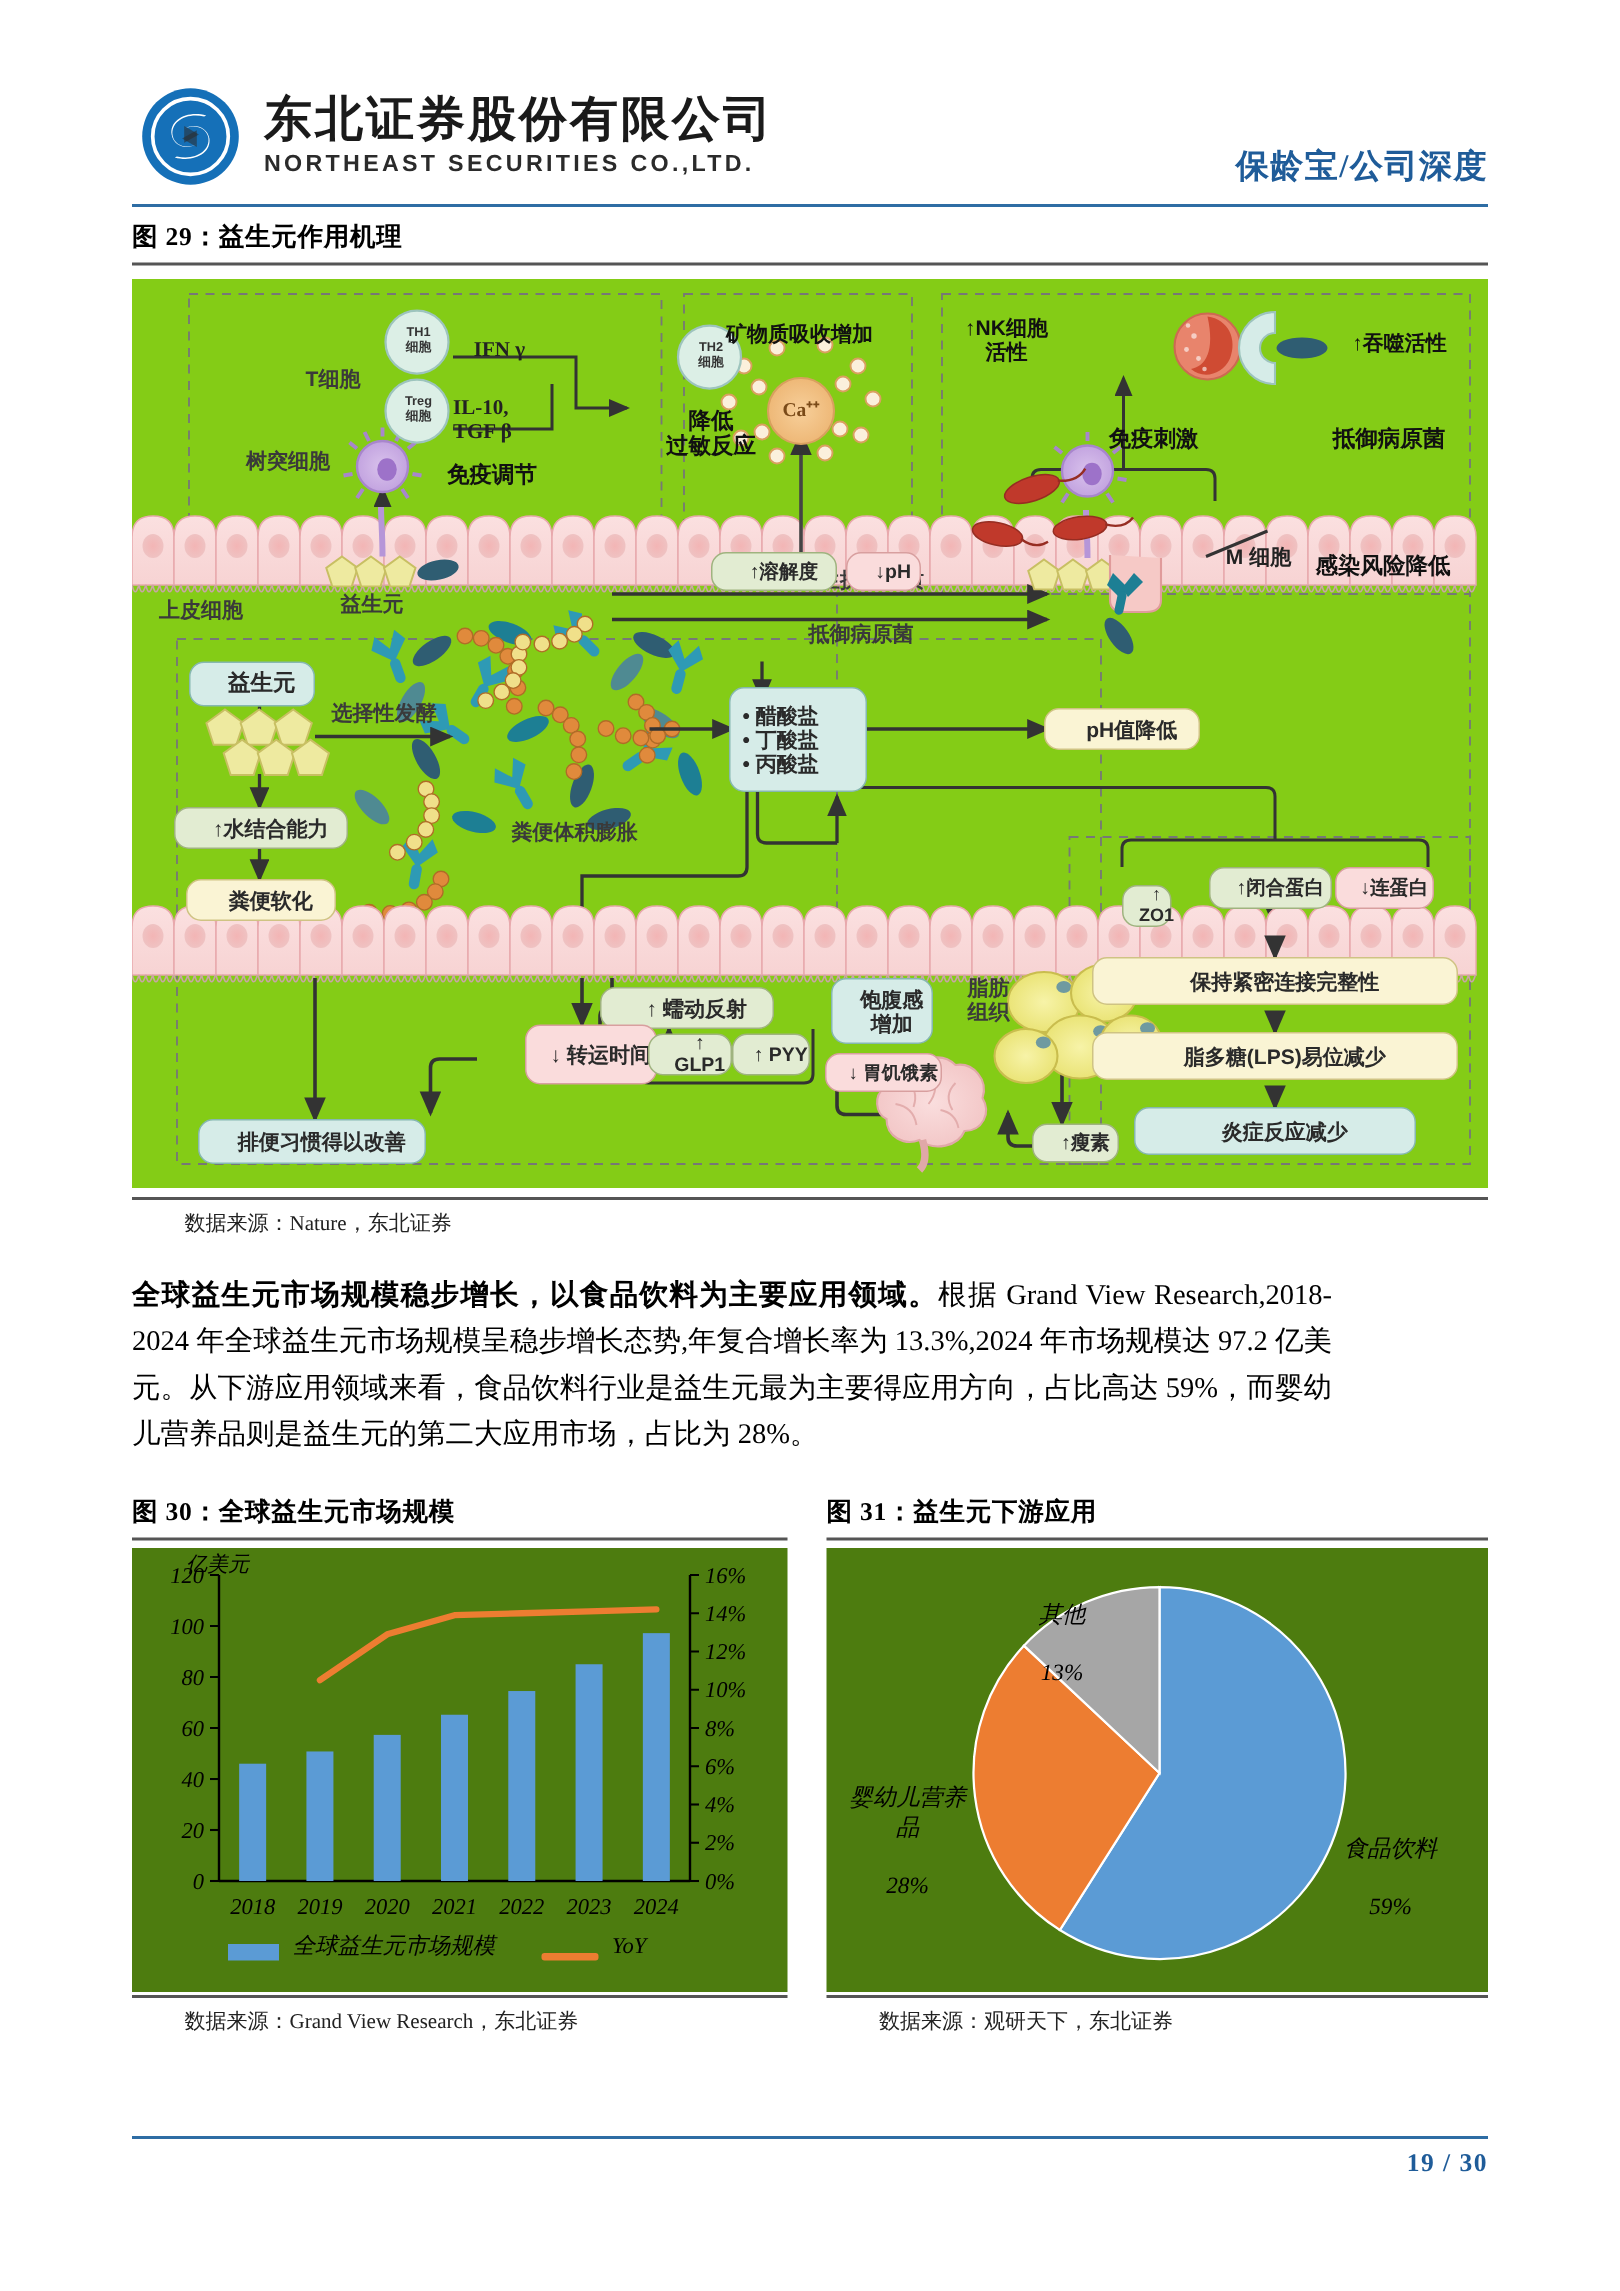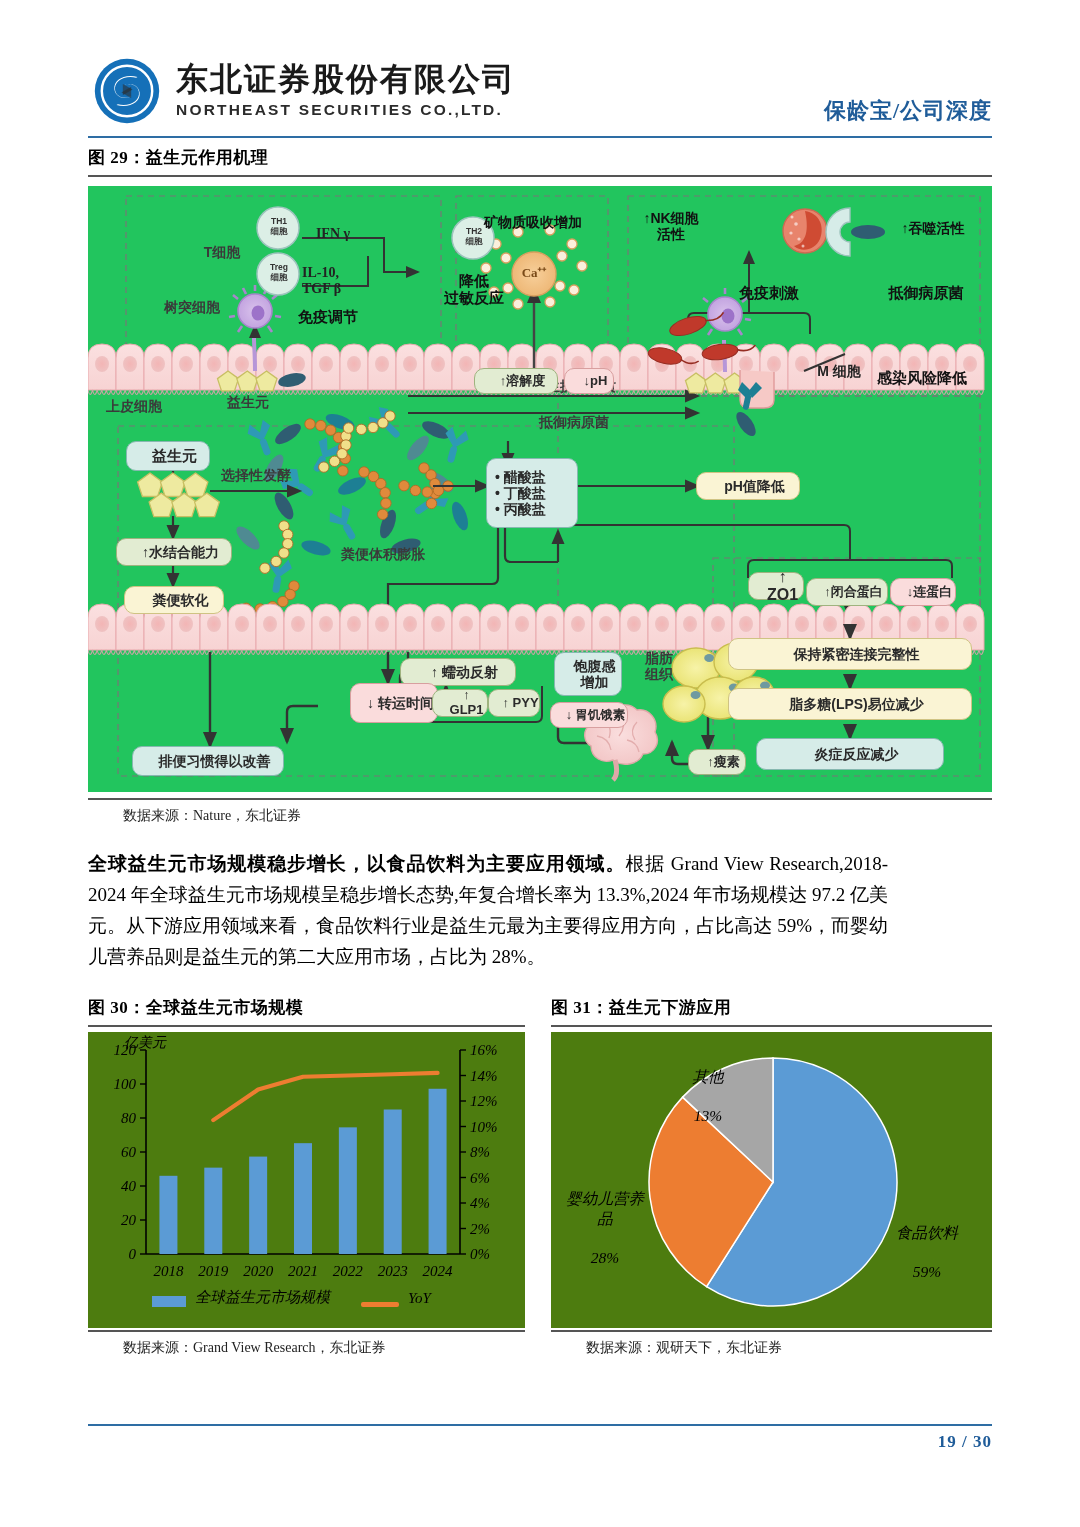--- a/index.html
+++ b/index.html
@@ -27,21 +27,21 @@
   
   .fig-title { font-family:"Liberation Serif", serif; font-weight:bold; font-size:17px; color:#000; letter-spacing:0.5px; }
   .fig-rule { height:2.2px; background:#555; margin-top:6px; }
   .src-rule { height:2.2px; background:#555; }
   .src-text { font-family:"Liberation Serif", serif; font-size:14px; color:#222; margin-top:7px;margin-left:35px; }
 
   #fig29-head { position:absolute; left:88px; top:146px; width:904px; }
   #fig29-src { position:absolute; left:88px; top:798px; width:904px; }
 
   
-  .diagram { position:absolute; left:88px; top:186px; width:904px; height:606px; background:#22c55e; overflow:hidden; }
+  .diagram { position:absolute; left:88px; top:186px; width:904px; height:606px; background:#84cc16; overflow:hidden; }
   .dgm-svg { position:absolute; left:0; top:0; }
   .lbl { position:absolute; font-family:"Liberation Sans", sans-serif; font-weight:bold; line-height:1.15; white-space:pre-line; text-align:center; }
 
   .chip { position:absolute; border-radius:10px; display:flex; align-items:center; justify-content:center;
           font-family:"Liberation Sans", sans-serif; font-weight:bold; line-height:1.15; text-align:center; white-space:pre-line;padding-left:13px; }
   .chip-green { background:#e2ecd2; border:1.5px solid #9fb37f; color:#2a2a2a; }
   .chip-cream { background:#faf4d4; border:1.5px solid #cfc383; color:#2a2a2a; }
   .chip-teal  { background:#d6ece8; border:1.5px solid #86b8b0; color:#2a2a2a; }
   .chip-pink  { background:#fadcdc; border:1.5px solid #d89f9f; color:#2a2a2a; }
 
@@ -669,21 +669,21 @@
     <div class="lbl" style="left:430px;top:192px;width:112px;font-size:14px;color:#3a3a3a;">产生抗菌物质</div>
     <div class="lbl" style="left:430px;top:228px;width:112px;font-size:14px;color:#3a3a3a;">抵御病原菌</div>
     <div class="chip chip-teal" style="left:398px;top:272px;width:92px;height:70px;font-size:14px;text-align:left;padding-left:8px;justify-content:flex-start;">• 醋酸盐
 • 丁酸盐
 • 丙酸盐</div>
     <div class="chip chip-cream" style="left:608px;top:286px;width:104px;height:28px;font-size:14px;">pH值降低</div>
 
     <div class="chip chip-green" style="left:386px;top:182px;width:84px;height:26px;font-size:13px;">↑溶解度</div>
     <div class="chip chip-pink" style="left:476px;top:182px;width:50px;height:26px;font-size:13px;">↓pH</div>
 
-    <div class="chip chip-green" style="left:660px;top:386px;width:56px;height:28px;font-size:16px;">↑ ZO1</div>
+    <div class="chip chip-green" style="left:660px;top:404px;width:33px;height:28px;font-size:12px;">↑ ZO1</div>
     <div class="chip chip-green" style="left:718px;top:392px;width:82px;height:28px;font-size:13px;">↑闭合蛋白</div>
     <div class="chip chip-pink" style="left:802px;top:392px;width:66px;height:28px;font-size:13px;">↓连蛋白</div>
 
     <div class="chip chip-green" style="left:312px;top:472px;width:116px;height:28px;font-size:14px;">↑ 蠕动反射</div>
     <div class="chip chip-pink" style="left:262px;top:497px;width:88px;height:40px;font-size:14px;">↓ 转运时间</div>
     <div class="chip chip-green" style="left:344px;top:503px;width:56px;height:28px;font-size:13px;">↑ GLP1</div>
     <div class="chip chip-green" style="left:400px;top:503px;width:52px;height:28px;font-size:13px;">↑ PYY</div>
     <div class="chip chip-teal" style="left:44px;top:560px;width:152px;height:30px;font-size:14px;">排便习惯得以改善</div>
 
     <div class="chip chip-teal" style="left:466px;top:466px;width:68px;height:44px;font-size:14px;">饱腹感

